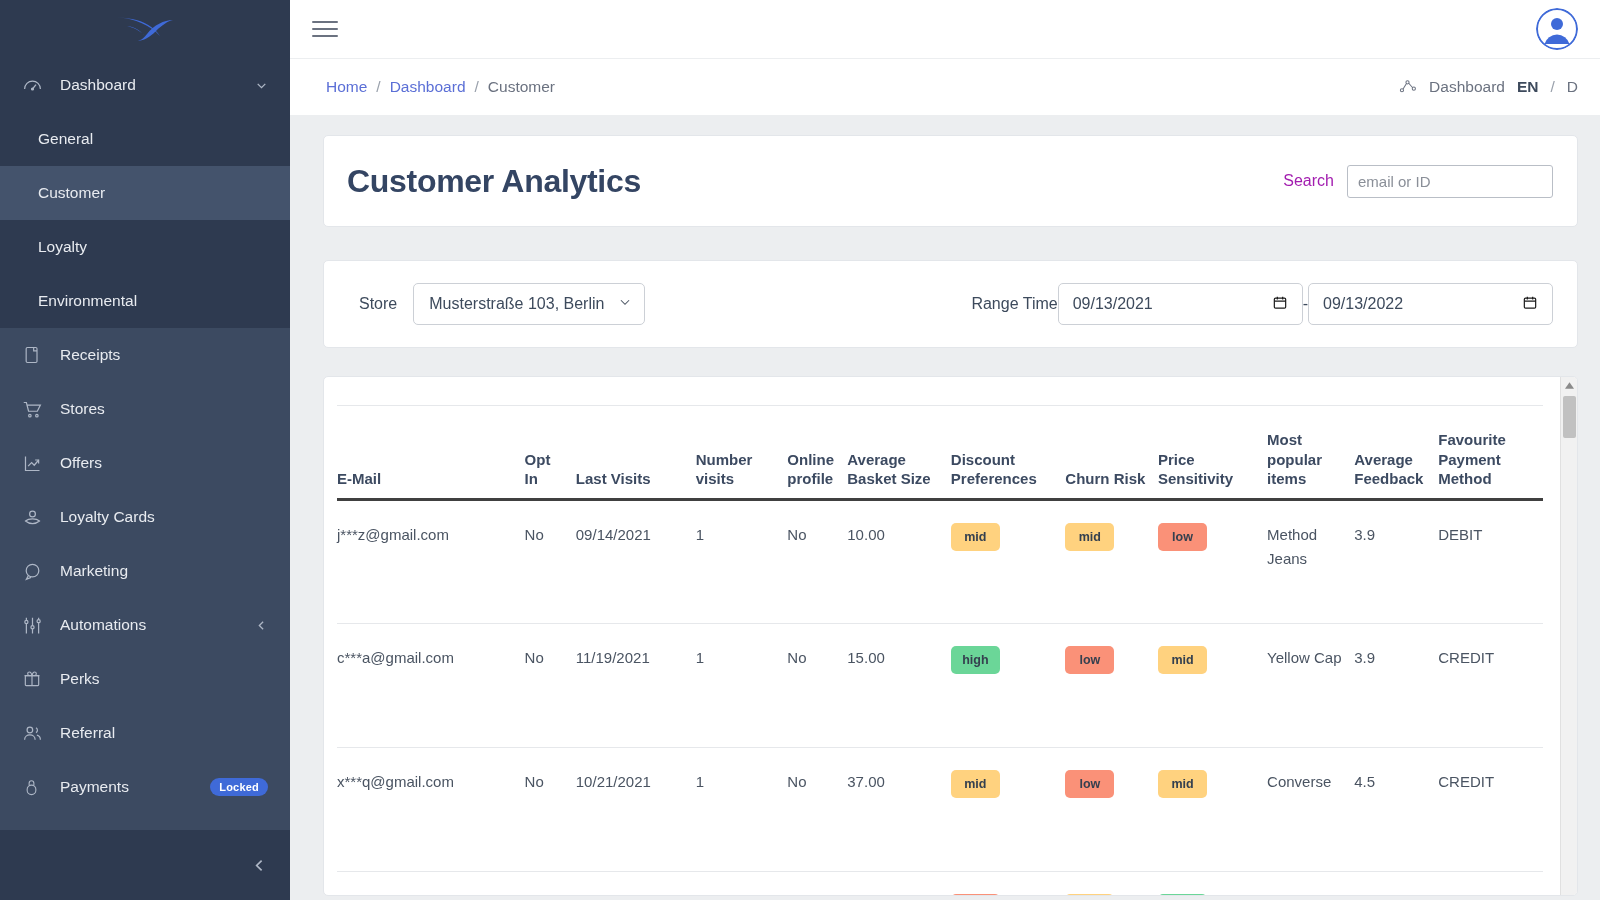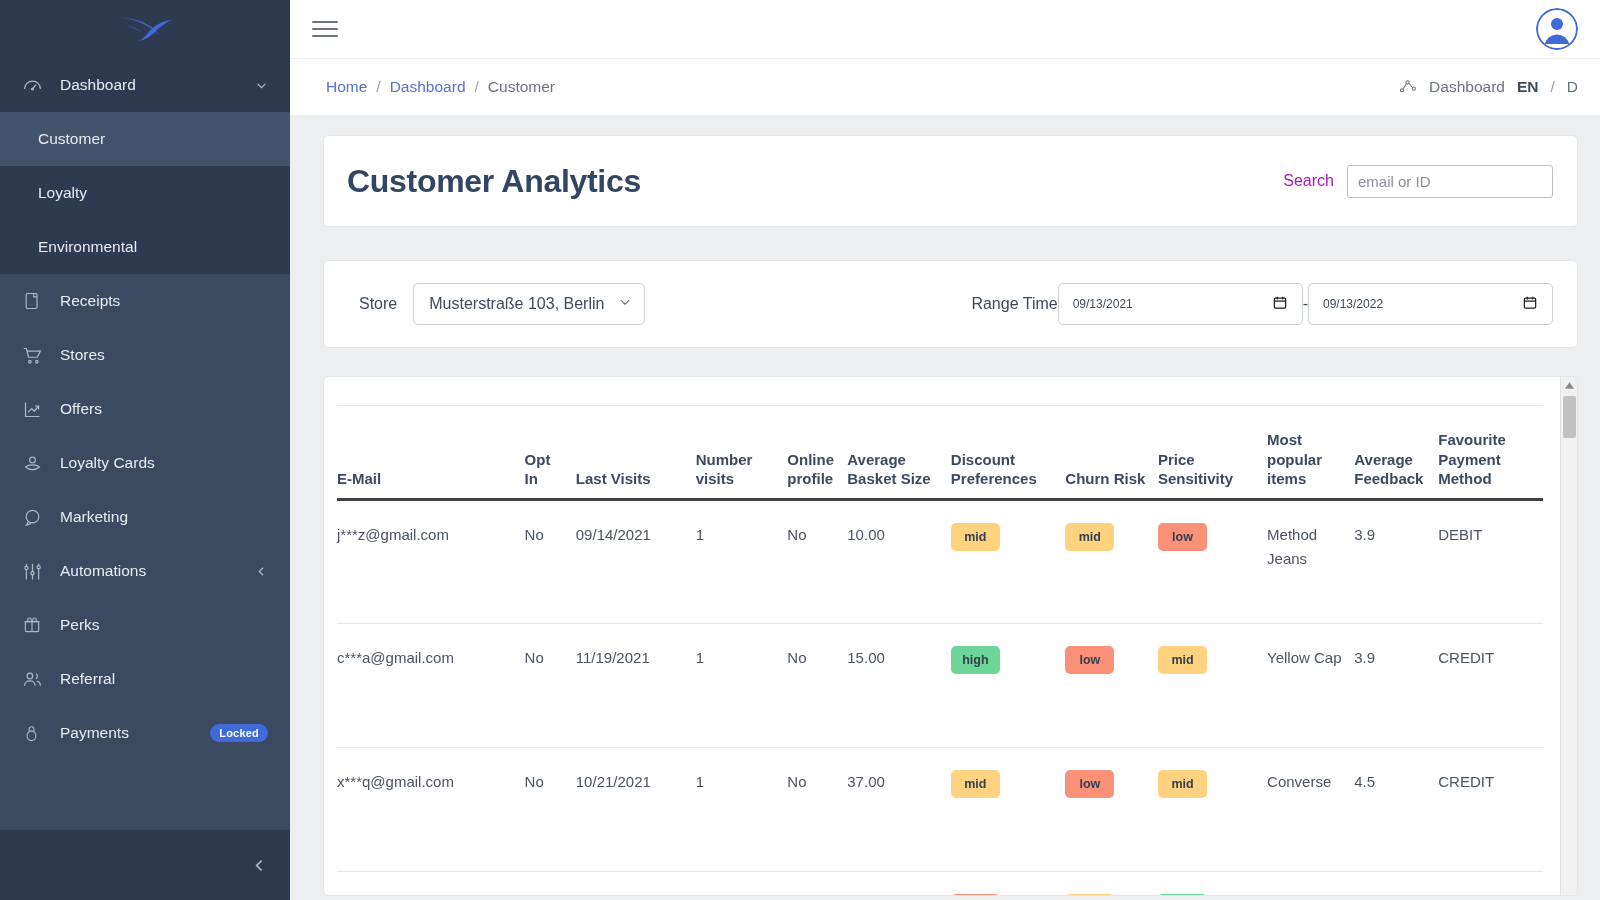--- a/index.html
+++ b/index.html
@@ -98,21 +98,21 @@
     display: flex; align-items: center; justify-content: space-between;
     border: 1px solid #ccd0d6; border-radius: 5px; background: #fff;
     height: 42px; padding: 0 12px 0 15px; min-width: 222px;
     font-size: 16px; color: #3d4a5c; cursor: pointer; gap: 14px; text-align: center;
   }
   .range-wrap { margin-left: auto; display: flex; align-items: center; }
   .date-box {
     display: flex; align-items: center; justify-content: space-between;
     border: 1px solid #ccd0d6; border-radius: 5px; background: #fff;
     height: 42px; padding: 0 14px; width: 245px;
-    font-size: 12px; color: #3d4a5c; cursor: pointer;
+    font-size: 16px; color: #3d4a5c; cursor: pointer;
   }
   .dash { color: #3d4a5c; font-size: 16px; }
 
   
   .table-card { position: relative; height: 520px; overflow: hidden; padding: 0 0 0 0; }
   .table-scroll { position: relative; height: 520px; overflow: hidden; padding-left: 13px; padding-right: 25px; }
   table.grid { border-collapse: collapse; width: 1206px; table-layout: fixed; margin-top: 28px; }
   table.grid th {
     text-align: left; vertical-align: bottom;
     font-size: 15px; font-weight: bold; color: #3c4a61;
@@ -171,20 +171,23 @@
           </svg>
         </span>
         <span class="lbl">Dashboard</span>
         <span class="chev">
           <svg width="13" height="13" viewBox="0 0 24 24" fill="none" stroke="#aeb7c6" stroke-width="2.4">
               <path d="M5 9l7 7 7-7"></path>
             </svg>
         </span>
       </div>
 
+      <div class="sb-item sb-sub">
+        <span class="lbl">General</span>
+      </div>
       <div class="sb-item sb-sub active">
         <span class="lbl">Customer</span>
       </div>
       <div class="sb-item sb-sub">
         <span class="lbl">Loyalty</span>
       </div>
       <div class="sb-item sb-sub">
         <span class="lbl">Environmental</span>
       </div>
     </div>

